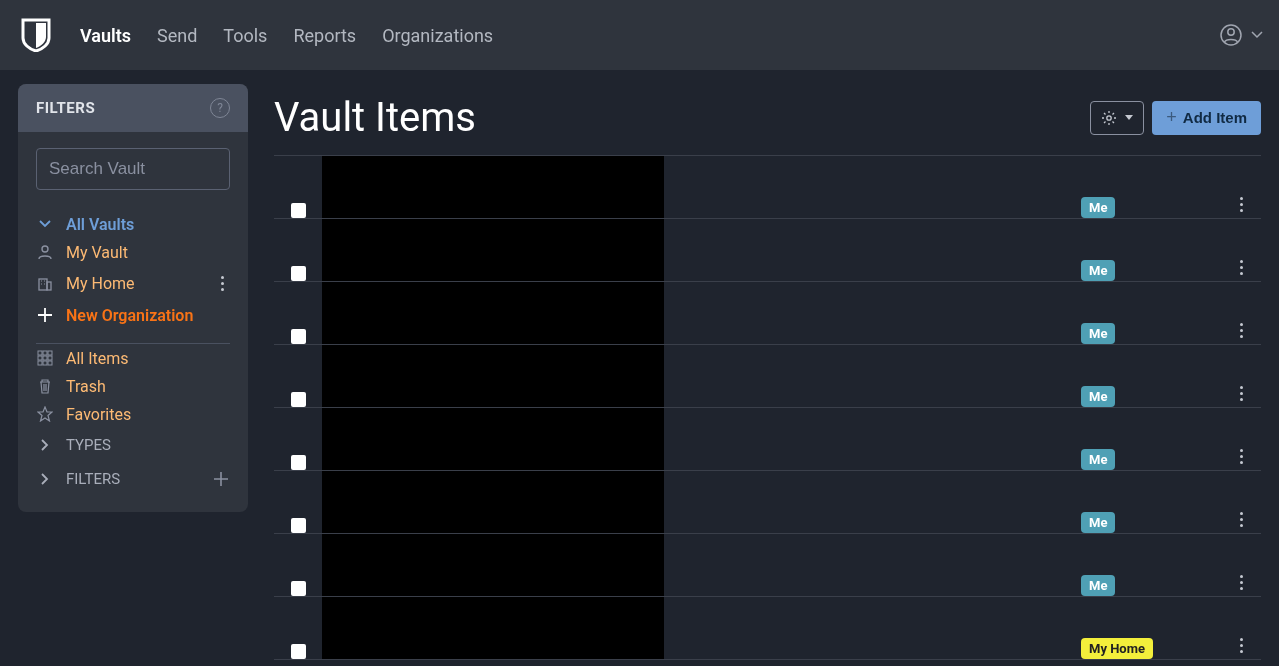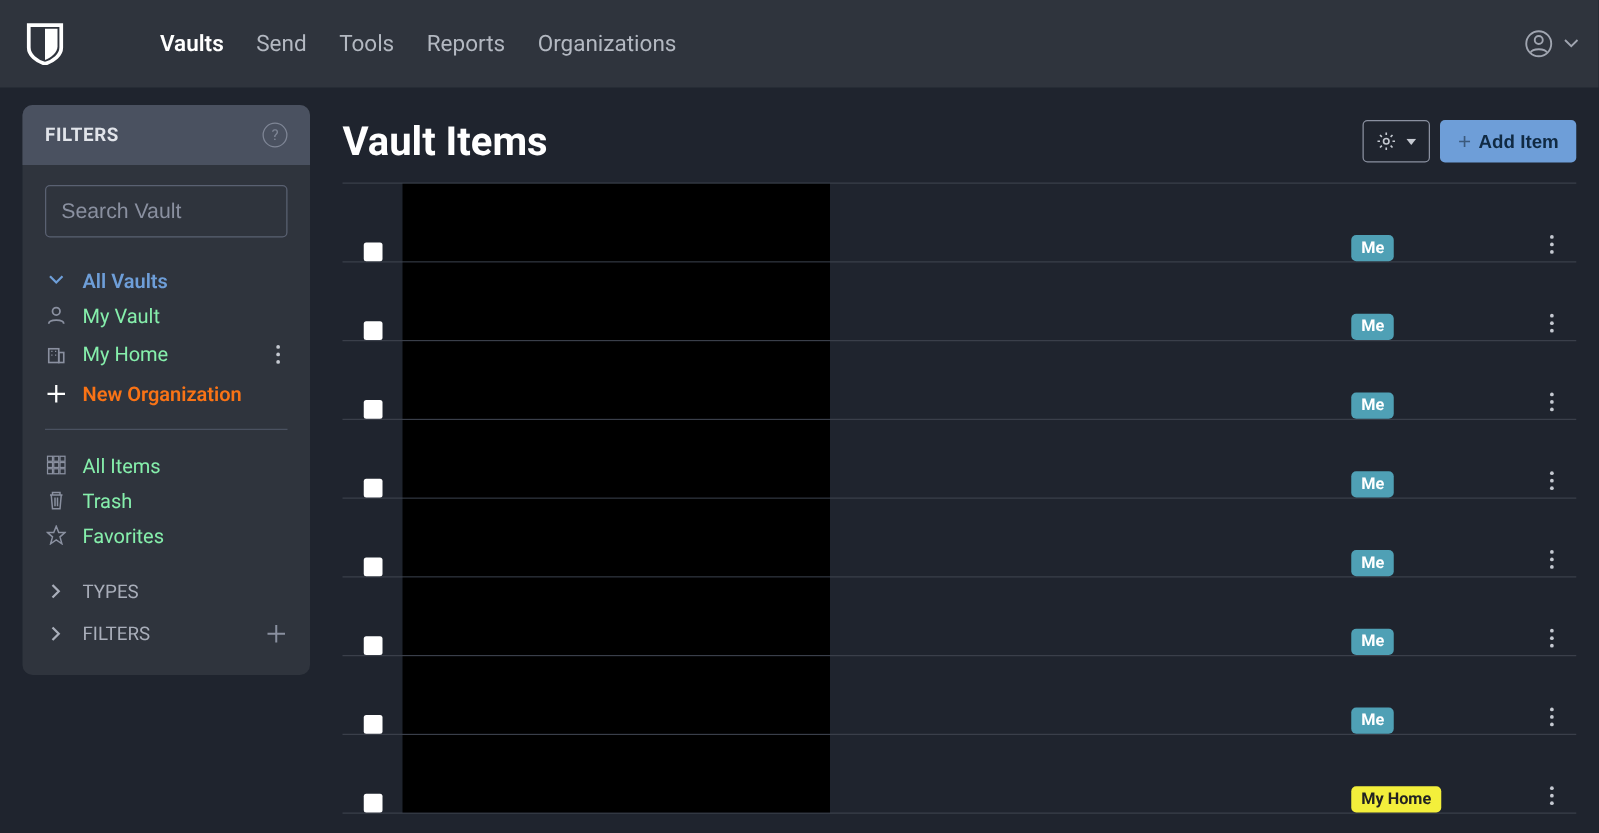--- a/index.html
+++ b/index.html
@@ -25,21 +25,21 @@
   align-items: center;
   justify-content: center;
   margin-right: 24px;
 }
 .nav-links { display: flex; gap: 26px; }
 .nav-link {
   color: #b3b8c1;
   font-size: 18px;
   cursor: pointer;
 }
-.nav-link.active { color: #fff; font-weight: 600; margin-left: 48px; }
+.nav-link.active { color: #fff; font-weight: 600; }
 .nav-right { margin-left: auto; display: flex; align-items: center; gap: 8px; }
 .profile-icon { width: 24px; height: 24px; color: #a0a5b0; cursor: pointer; }
 .chevron-down-sm { width: 12px; height: 8px; color: #a0a5b0; }
 
 .content { display: flex; padding: 14px 18px 0 18px; gap: 26px; }
 
 .sidebar {
   width: 230px;
   background: #2f343d;
   border-radius: 8px;
@@ -77,36 +77,36 @@
 .search-input {
   background: transparent;
   border: none;
   outline: none;
   color: #f0abfc;
   font-size: 17px;
   width: 100%;
 }
 .search-input::placeholder { color: #8a90a0; }
 
-.filter-section { margin-bottom: 14px; }
+.filter-section { margin-bottom: 0; }
 .filter-section.bordered { border-bottom: 1px solid #4a5160; padding-bottom: 14px; }
 
 .filter-row {
   display: flex;
   align-items: center;
   gap: 12px;
   padding: 4px 0;
   cursor: pointer;
   font-size: 16px;
   min-height: 28px;
 }
 .filter-row .icon-slot { width: 18px; display: flex; align-items: center; justify-content: center; color: #8a90a0; }
 .filter-row.active { color: #6e9ed8; font-weight: 600; }
 .filter-row.active .icon-slot { color: #6e9ed8; }
-.filter-row.muted { color: #86efac; }
+.filter-row.muted { color: #fdba74; }
 .filter-row.bold { color: #f97316; font-weight: 600; }
 .filter-row .trail { margin-left: auto; color: #8a90a0; }
 
 .section-row {
   display: flex;
   align-items: center;
   gap: 12px;
   padding: 8px 0;
   cursor: pointer;
   font-size: 15px;
@@ -115,21 +115,21 @@
 .section-row .icon-slot { width: 18px; display: flex; align-items: center; justify-content: center; }
 .section-row .trail { margin-left: auto; }
 
 .main { flex: 1; min-width: 0; }
 .main-header {
   display: flex;
   align-items: center;
   margin-bottom: 14px;
   padding-top: 10px;
 }
-.page-title { color: #fff; font-size: 32px; font-weight: 700; }
+.page-title { color: #fff; font-size: 40px; font-weight: 400; }
 .header-actions { margin-left: auto; display: flex; gap: 8px; }
 
 .gear-btn {
   border: 1.5px solid #8a90a0;
   background: transparent;
   border-radius: 4px;
   height: 34px;
   padding: 0 10px;
   display: flex;
   align-items: center;

